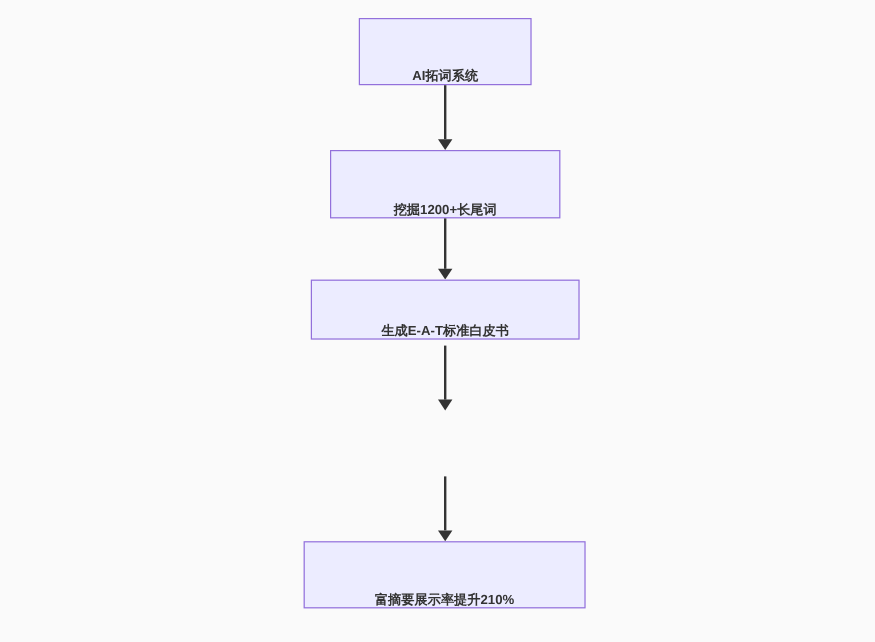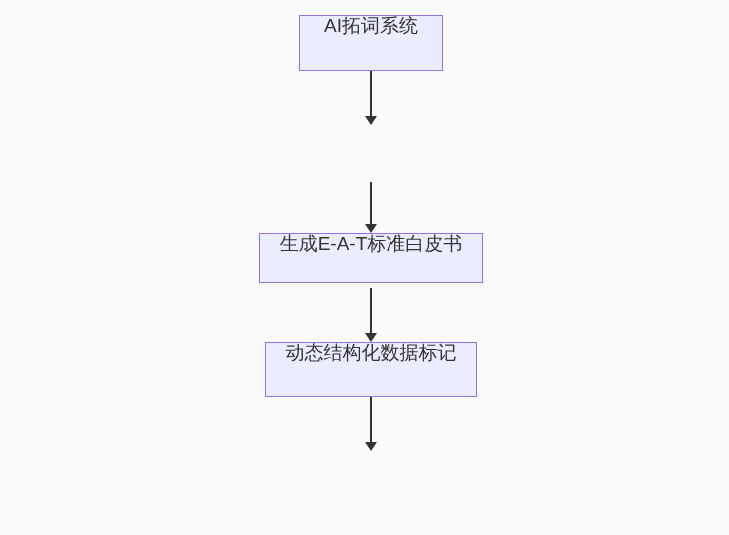--- a/index.html
+++ b/index.html
@@ -17,27 +17,28 @@
     position: relative;
     width: 729px;
     height: 535px;
   }
   .node {
     position: absolute;
     box-sizing: border-box;
     background: var(--node-fill, #ECECFF);
     border: 1px solid var(--node-border, #9370DB);
     color: var(--text-color, #333333);
-    font-size: 19px;
+    font-size: 11px;
     line-height: 1;
     display: flex;
-    align-items: flex-start;
+    align-items: flex-end;
     justify-content: center;
     text-align: center;
     white-space: nowrap;
+    font-weight: bold;
   }
   .n1 { left: 299px; top: 15px;  width: 144px; height: 56px; }
   .n2 { left: 275px; top: 125px; width: 192px; height: 57px; }
   .n3 { left: 259px; top: 233px; width: 224px; height: 50px; }
   .n4 { left: 265px; top: 342px; width: 212px; height: 55px; }
   .n5 { left: 253px; top: 451px; width: 235px; height: 56px; }
   .edge {
     position: absolute;
     left: 365px;
     width: 12px;
@@ -69,38 +70,41 @@
 
   <div class="node n1">
     <span>AI拓词系统</span>
   </div>
 
   <div class="edge e1">
     <div class="edge-line"></div>
     <div class="edge-arrowhead"></div>
   </div>
 
+  <div class="node n2">
+    <span>挖掘1200+长尾词</span>
+  </div>
 
   <div class="edge e2">
     <div class="edge-line"></div>
     <div class="edge-arrowhead"></div>
   </div>
 
   <div class="node n3">
     <span>生成E-A-T标准白皮书</span>
   </div>
 
   <div class="edge e3">
     <div class="edge-line"></div>
     <div class="edge-arrowhead"></div>
   </div>
 
-  <div class="node n4">
-    <span>动态结构化数据标记</span>
-  </div>
 
   <div class="edge e4">
     <div class="edge-line"></div>
     <div class="edge-arrowhead"></div>
   </div>
 
+  <div class="node n5">
+    <span>富摘要展示率提升210%</span>
+  </div>
 
 </div>
 
 </body></html>

